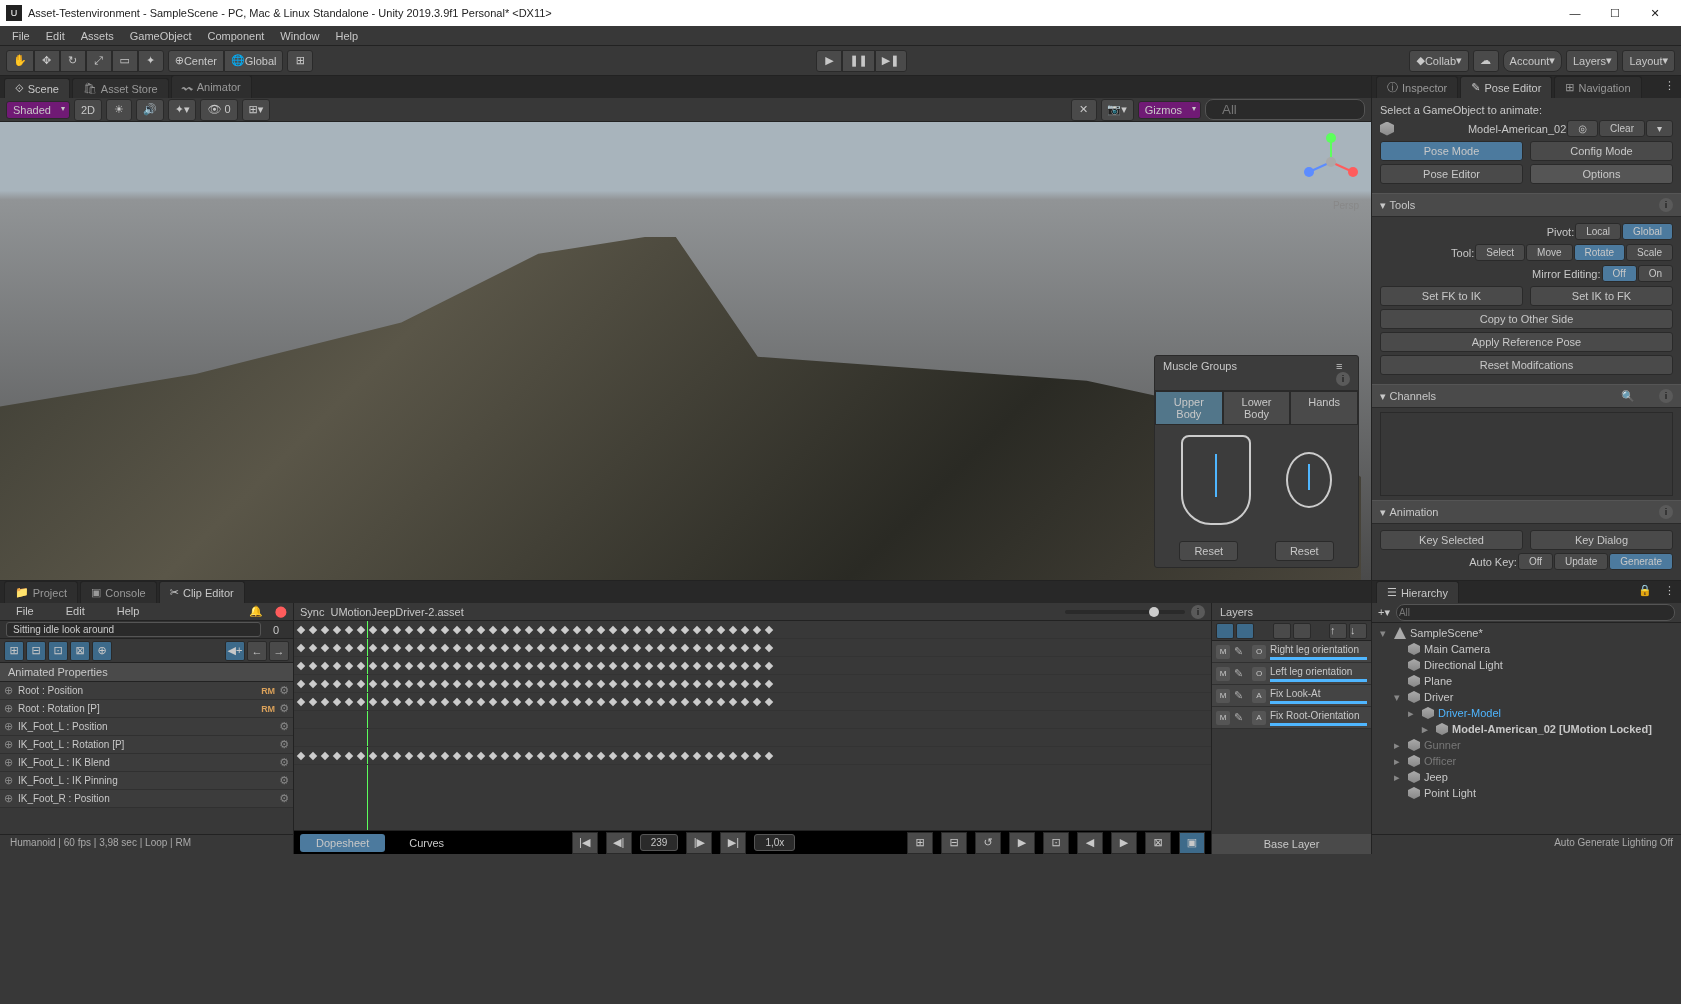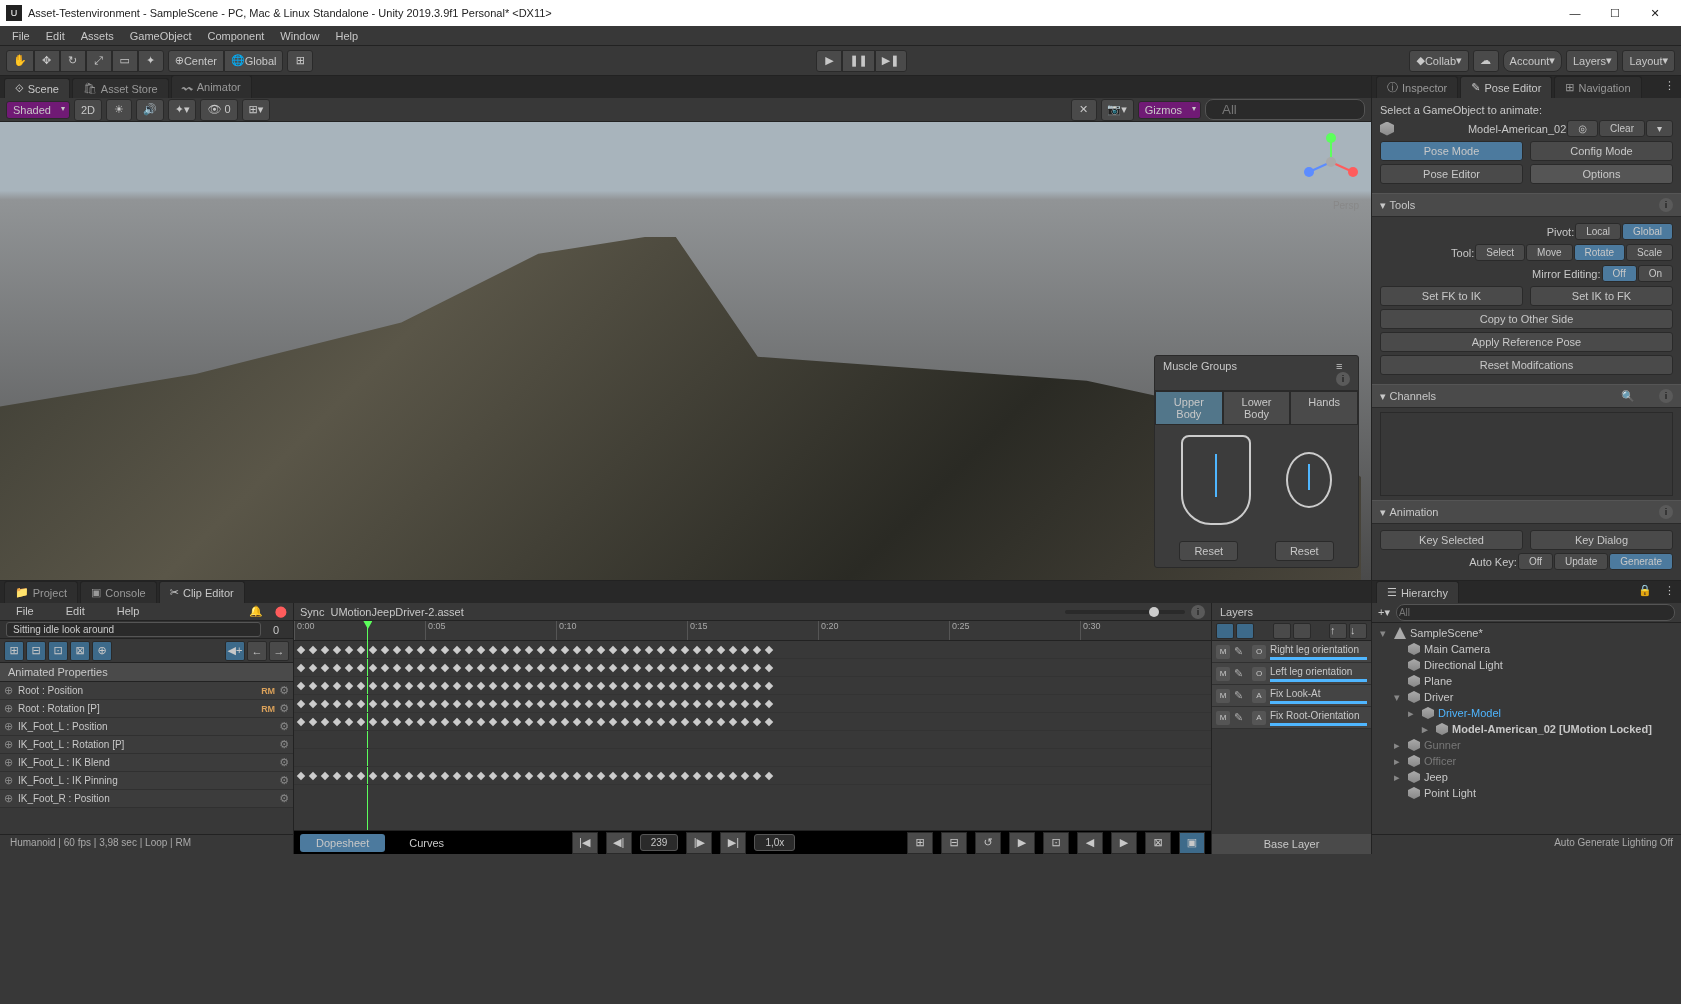--- a/index.html
+++ b/index.html
@@ -409,30 +409,20 @@
 
       <div class="clip-mid">
         <div class="timeline-hdr">
           <span>Sync</span>
           <span style="flex:1;">UMotionJeepDriver-2.asset</span>
           <div style="width:120px;height:4px;background:#2a2a2a;border-radius:2px;position:relative;">
               <div style="position:absolute;left:70%;top:-3px;width:10px;height:10px;background:#ccc;border-radius:50%;"></div>
             </div>
           <span class="info-icon">i</span>
         </div>
-        <div class="timeline-ruler">
-          <div class="playhead"></div>
-          <div class="ruler-tick">0:00</div>
-          <div class="ruler-tick">0:05</div>
-          <div class="ruler-tick">0:10</div>
-          <div class="ruler-tick">0:15</div>
-          <div class="ruler-tick">0:20</div>
-          <div class="ruler-tick">0:25</div>
-          <div class="ruler-tick">0:30</div>
-        </div>
         <div class="dope-tracks">
           <div style="position:absolute;left:8%;top:0;bottom:0;width:1px;background:#5cff5c;"></div>
           <div class="dope-row">
               <span class="key"></span>
               <span class="key"></span>
               <span class="key"></span>
               <span class="key"></span>
               <span class="key"></span>
               <span class="key"></span>
               <span class="key"></span>

